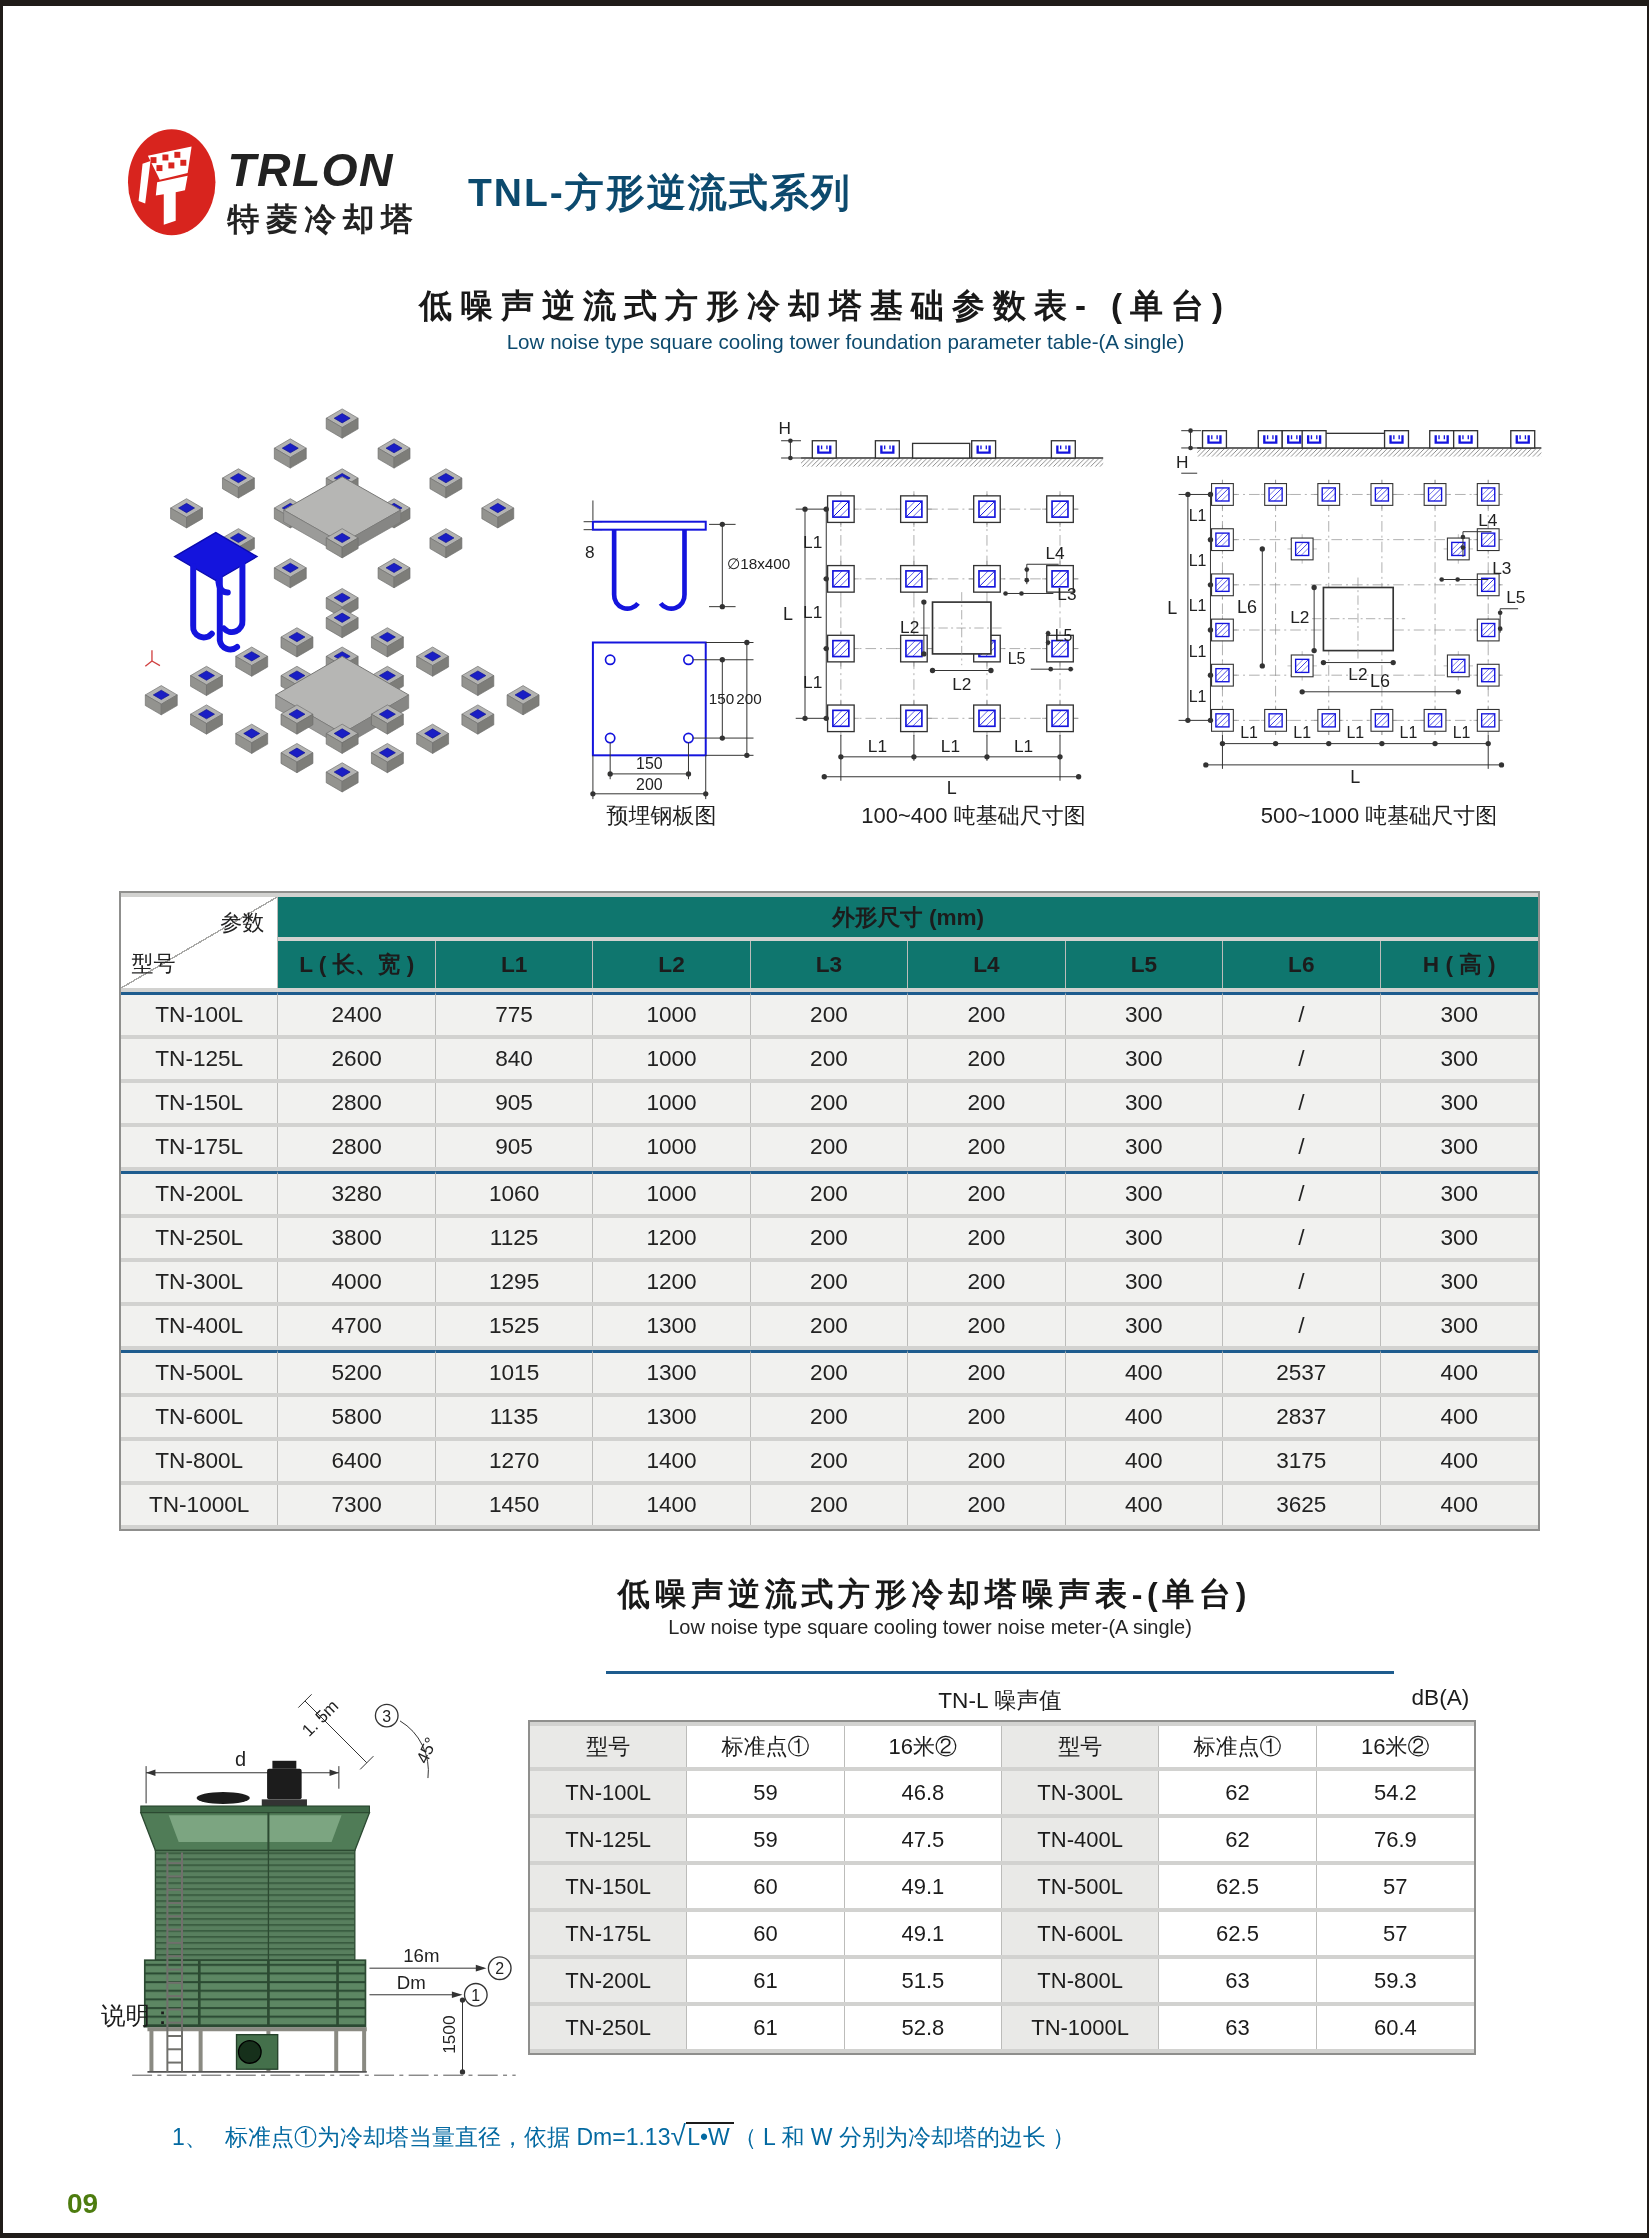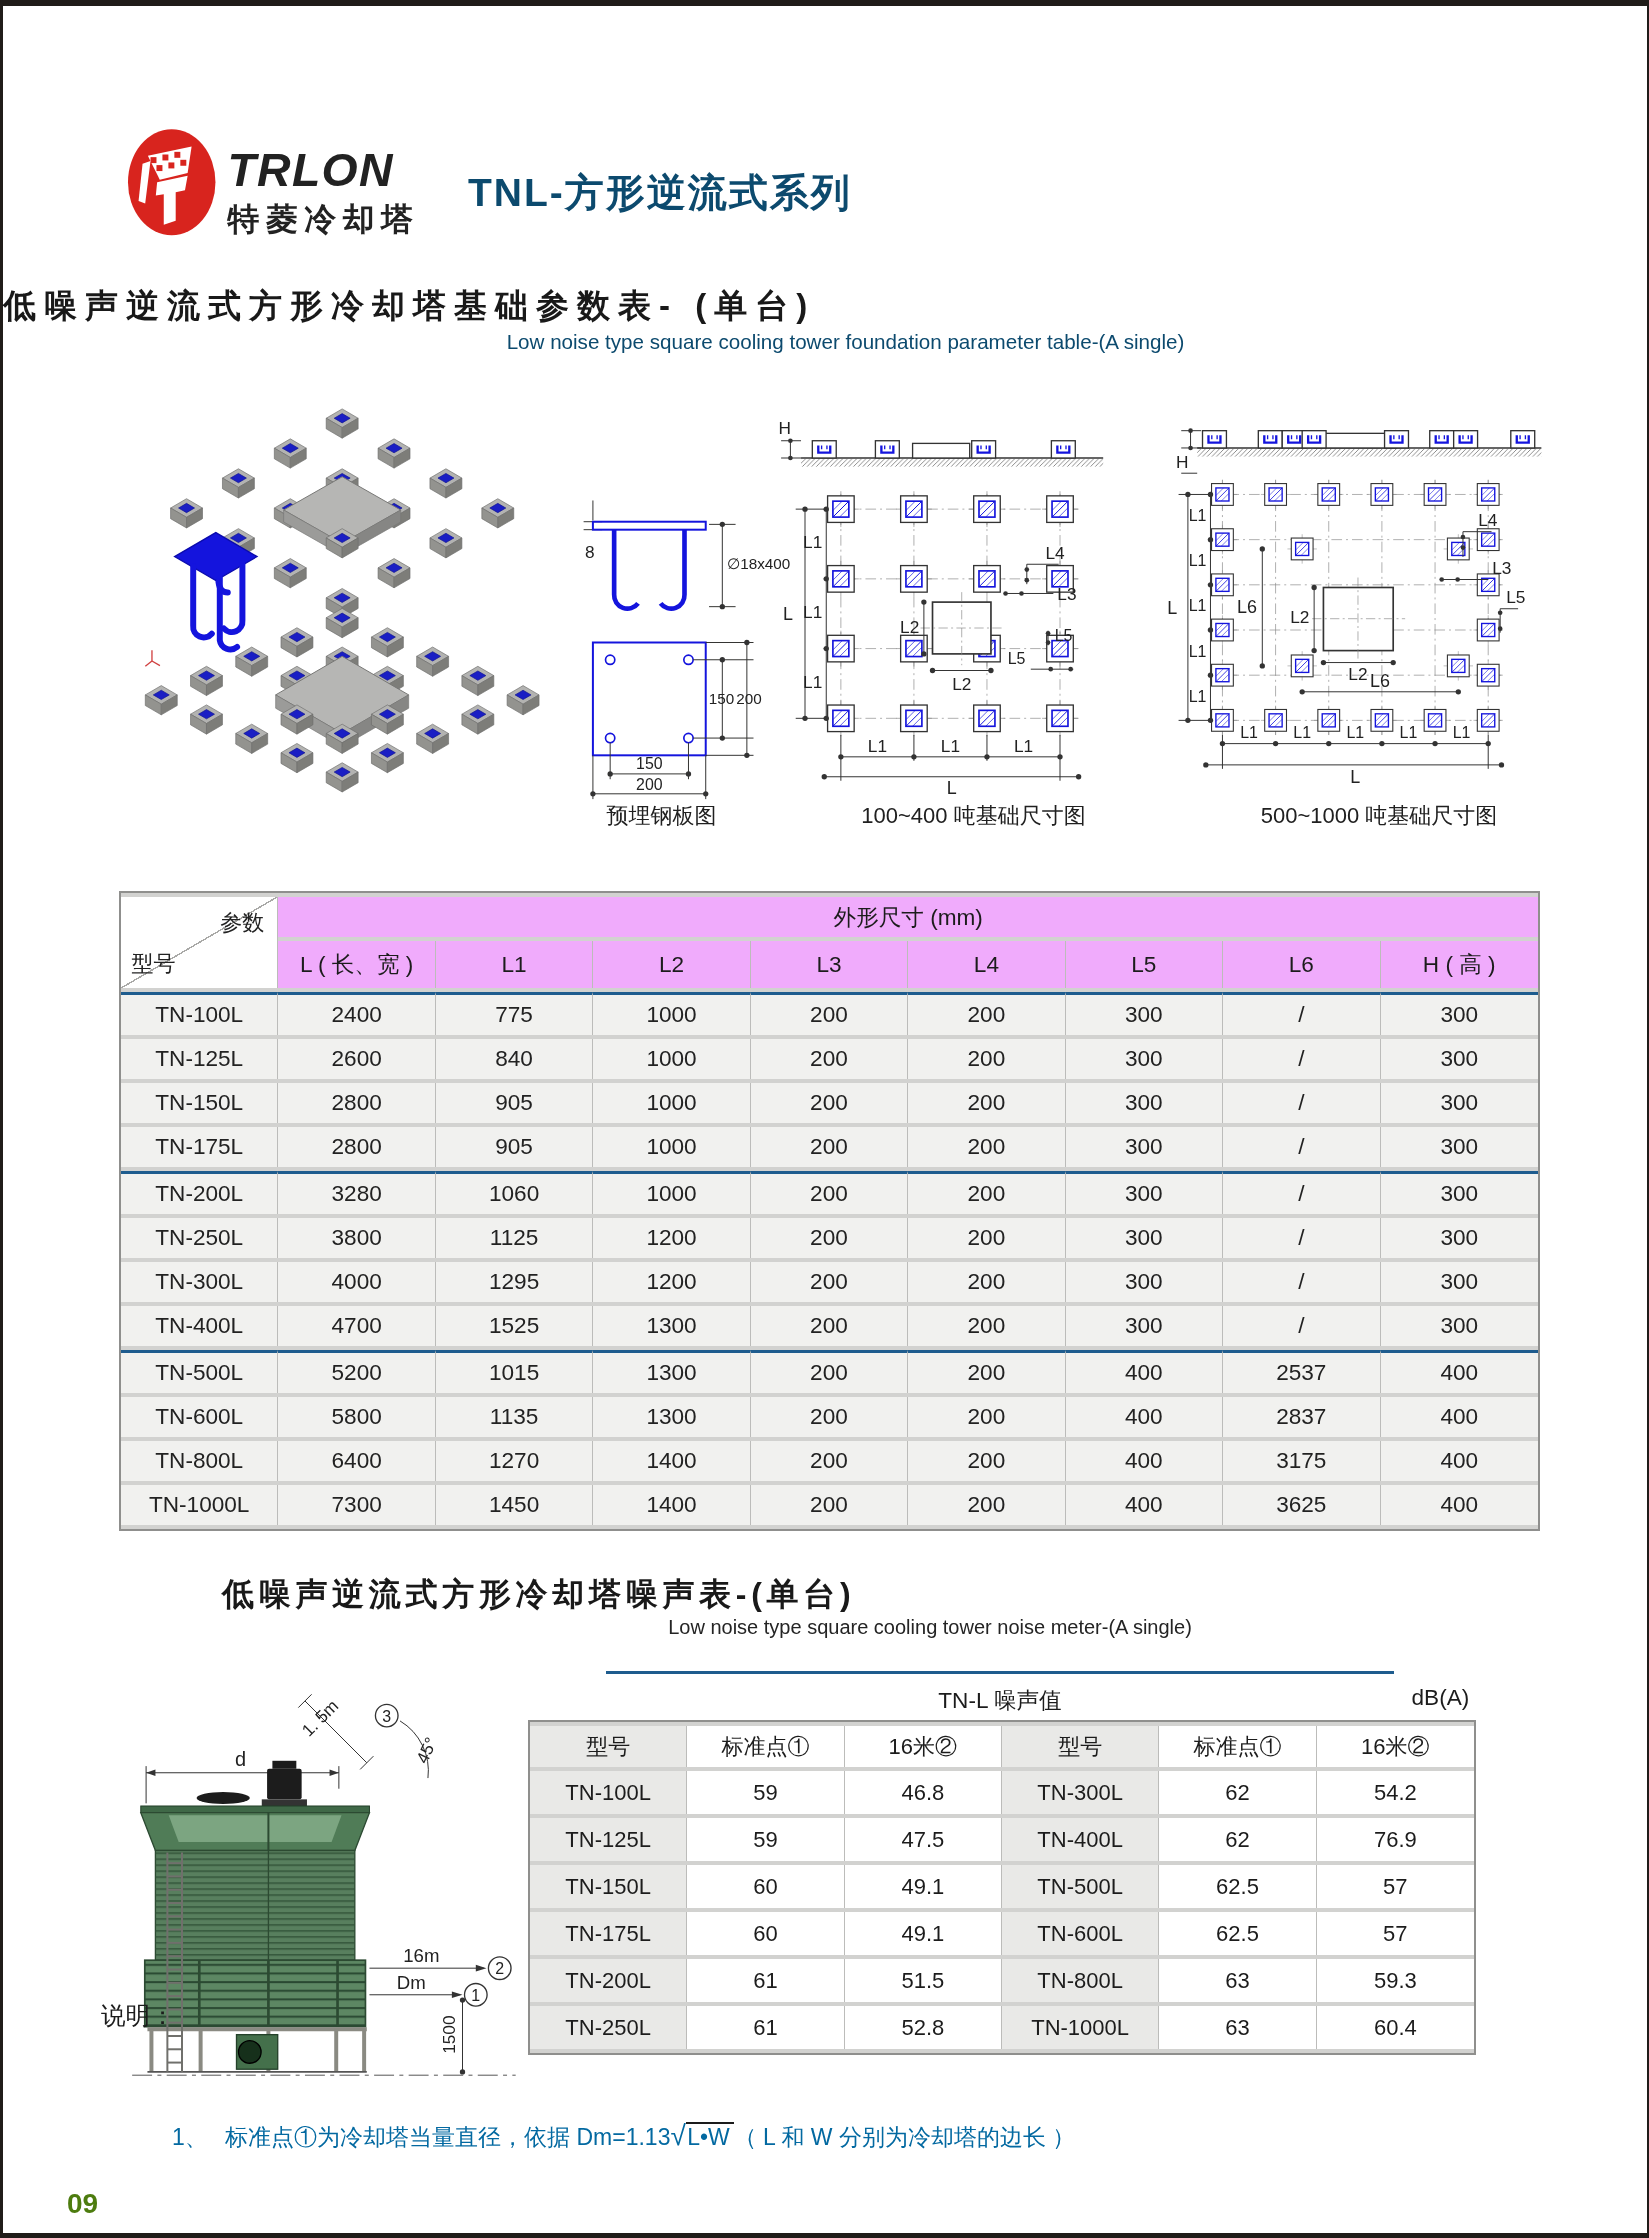--- a/index.html
+++ b/index.html
@@ -9,35 +9,35 @@
     box-sizing:border-box; overflow:hidden;
     font-family:"Liberation Sans", sans-serif; color:#1c1c1c;
   }
   svg text{font-family:"Liberation Sans", sans-serif; fill:#222;}
 
   
   .logo{position:absolute; left:110px; top:118px;}
   .series-title{position:absolute; left:465px; top:160px; font-size:39px; font-weight:900; letter-spacing:2px; color:#0c4a6e;}
 
   
-  .h-cn{position:absolute; left:0; right:0; text-align:left; font-weight:bold; color:#191919;}
+  .h-cn{position:absolute; left:0; right:0; text-align:center; font-weight:bold; color:#191919;}
   .h1-cn{top:278px; font-size:33px; letter-spacing:8px;}
   .h1-en{position:absolute; left:0; right:0; top:324px; text-align:center; font-size:20.6px; color:#0c4a6e;padding-left:41px;}
   .h2-cn{top:1567px; left:219px; font-size:32px; letter-spacing:4.7px;}
   .h2-en{position:absolute; left:219px; right:9px; top:1610px; text-align:center; font-size:20px; color:#242424;}
 
   
   .drw{position:absolute;}
   .cap{position:absolute; top:795px; font-size:22px; color:#202020; text-align:center;}
   .cap1{left:532px; width:253px;} .cap2{left:811px; width:319px;} .cap3{left:1183px; width:386px;}
 
   
   .ftable-wrap{position:absolute; left:116px; top:885px; width:1417px; border:2px solid #8f8f8d; background:#fff;}
   table.ftable{width:100%; table-layout:fixed; border-collapse:separate; border-spacing:0 4px; background:#d2d2d0;}
-  .ftable th{background:#f0abfc; font-weight:normal; font-size:22.6px; border-right:1.3px solid #bcbcba; padding:0;}
+  .ftable th{background:#0f766e; font-weight:bold; font-size:22.6px; border-right:1.3px solid #bcbcba; padding:0;}
   .ftable th:last-child{border-right:none;}
   .ftable th.g{height:40px; border-right:none;}
   .ftable th.lab{height:47px;}
   .ftable td{background:#f1f1ef; height:40px; text-align:center; font-size:22.6px; color:#222;
              border-right:1.3px solid #bcbcba; padding:0;}
   .ftable td:last-child{border-right:none;}
   .ftable tr.bsep td{border-top:3.3px solid #1e5c8e;}
   td.corner{background:#fff; position:relative; border-right:1.3px solid #bcbcba;
     background-image:linear-gradient(to bottom right,#fff 49.6%,#a9a9a7 49.6%,#a9a9a7 50.5%,#fff 50.5%);}
   .corner-top{position:absolute; top:10.6px; right:13.3px; font-size:22px;}

